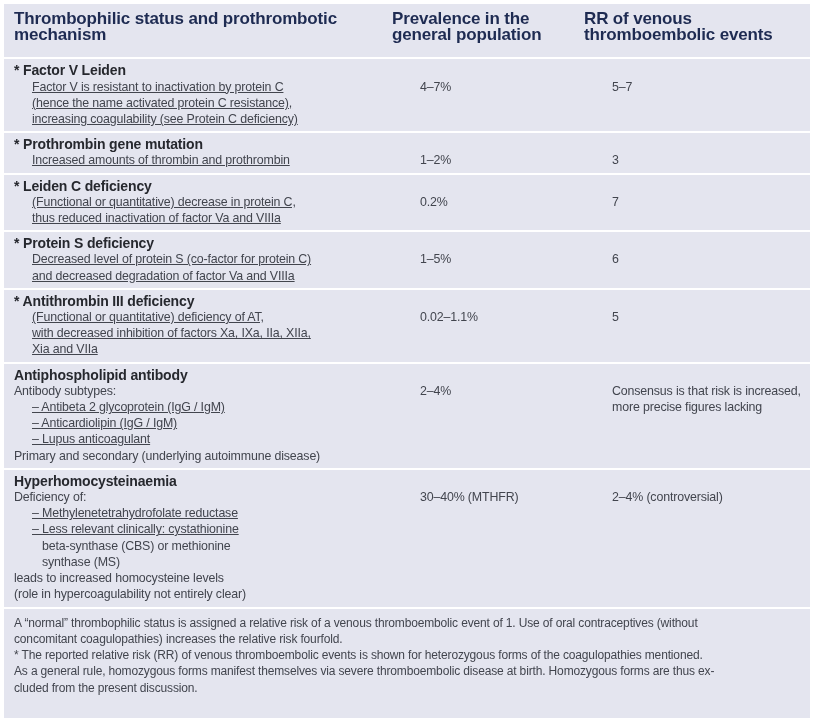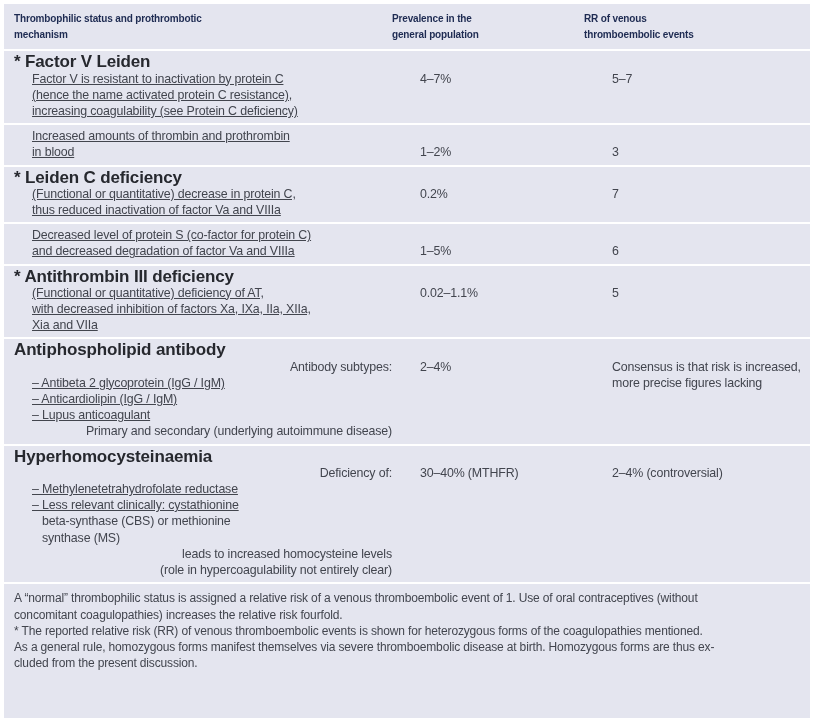--- a/index.html
+++ b/index.html
@@ -24,32 +24,32 @@
     overflow: hidden;
   }
   .row {
     display: grid;
     grid-template-columns: 378px 192px 1fr;
     padding: 3px 4px 4px 10px;
     border-bottom: 2px solid #ffffff;
   }
   .header-row {
     font-weight: bold;
-    font-size: 10px;
+    font-size: 17px;
     color: #1e2b52;
     padding-top: 7px;
-    padding-bottom: 6px;
+    padding-bottom: 14px;
   }
   .section .title {
     font-weight: bold;
     color: #26282e;
-    font-size: 17px;
+    font-size: 14px;
   }
   .line { white-space: nowrap; }
-  .line.indent-0 { padding-left: 0; text-align: right; }
+  .line.indent-0 { padding-left: 0; }
   .line.indent-1 { padding-left: 18px; text-decoration: underline; }
   .line.indent-2 { padding-left: 28px; }
   .c2.offset, .c3.offset { padding-top: 16.2px; margin-left: 28px; }
   .c3 { padding-right: 2px; }
   .c3 .rr-line { white-space: nowrap; }
   .footnote {
     padding: 6px 4px 6px 10px;
     font-size: 12px;
     line-height: 16.3px;
   }
@@ -86,23 +86,23 @@
     <div class="c2 offset">
           <div class="line">4–7%</div>
         </div>
     <div class="c3 offset">
           <div class="rr-line">5–7</div>
         </div>
   </div>
 
   <div class="row section">
     <div class="c1">
+      <div class="title">* Prothrombin gene mutation</div>
       <div class="lines">
             <div class="line indent-1">Increased amounts of thrombin and prothrombin</div>
-            <div class="line indent-1">in blood</div>
           </div>
     </div>
     <div class="c2 offset">
           <div class="line">1–2%</div>
         </div>
     <div class="c3 offset">
           <div class="rr-line">3</div>
         </div>
   </div>
 
@@ -117,20 +117,21 @@
     <div class="c2 offset">
           <div class="line">0.2%</div>
         </div>
     <div class="c3 offset">
           <div class="rr-line">7</div>
         </div>
   </div>
 
   <div class="row section">
     <div class="c1">
+      <div class="title">* Protein S deficiency</div>
       <div class="lines">
             <div class="line indent-1">Decreased level of protein S (co-factor for protein C)</div>
             <div class="line indent-1">and decreased degradation of factor Va and VIIIa</div>
           </div>
     </div>
     <div class="c2 offset">
           <div class="line">1–5%</div>
         </div>
     <div class="c3 offset">
           <div class="rr-line">6</div>

